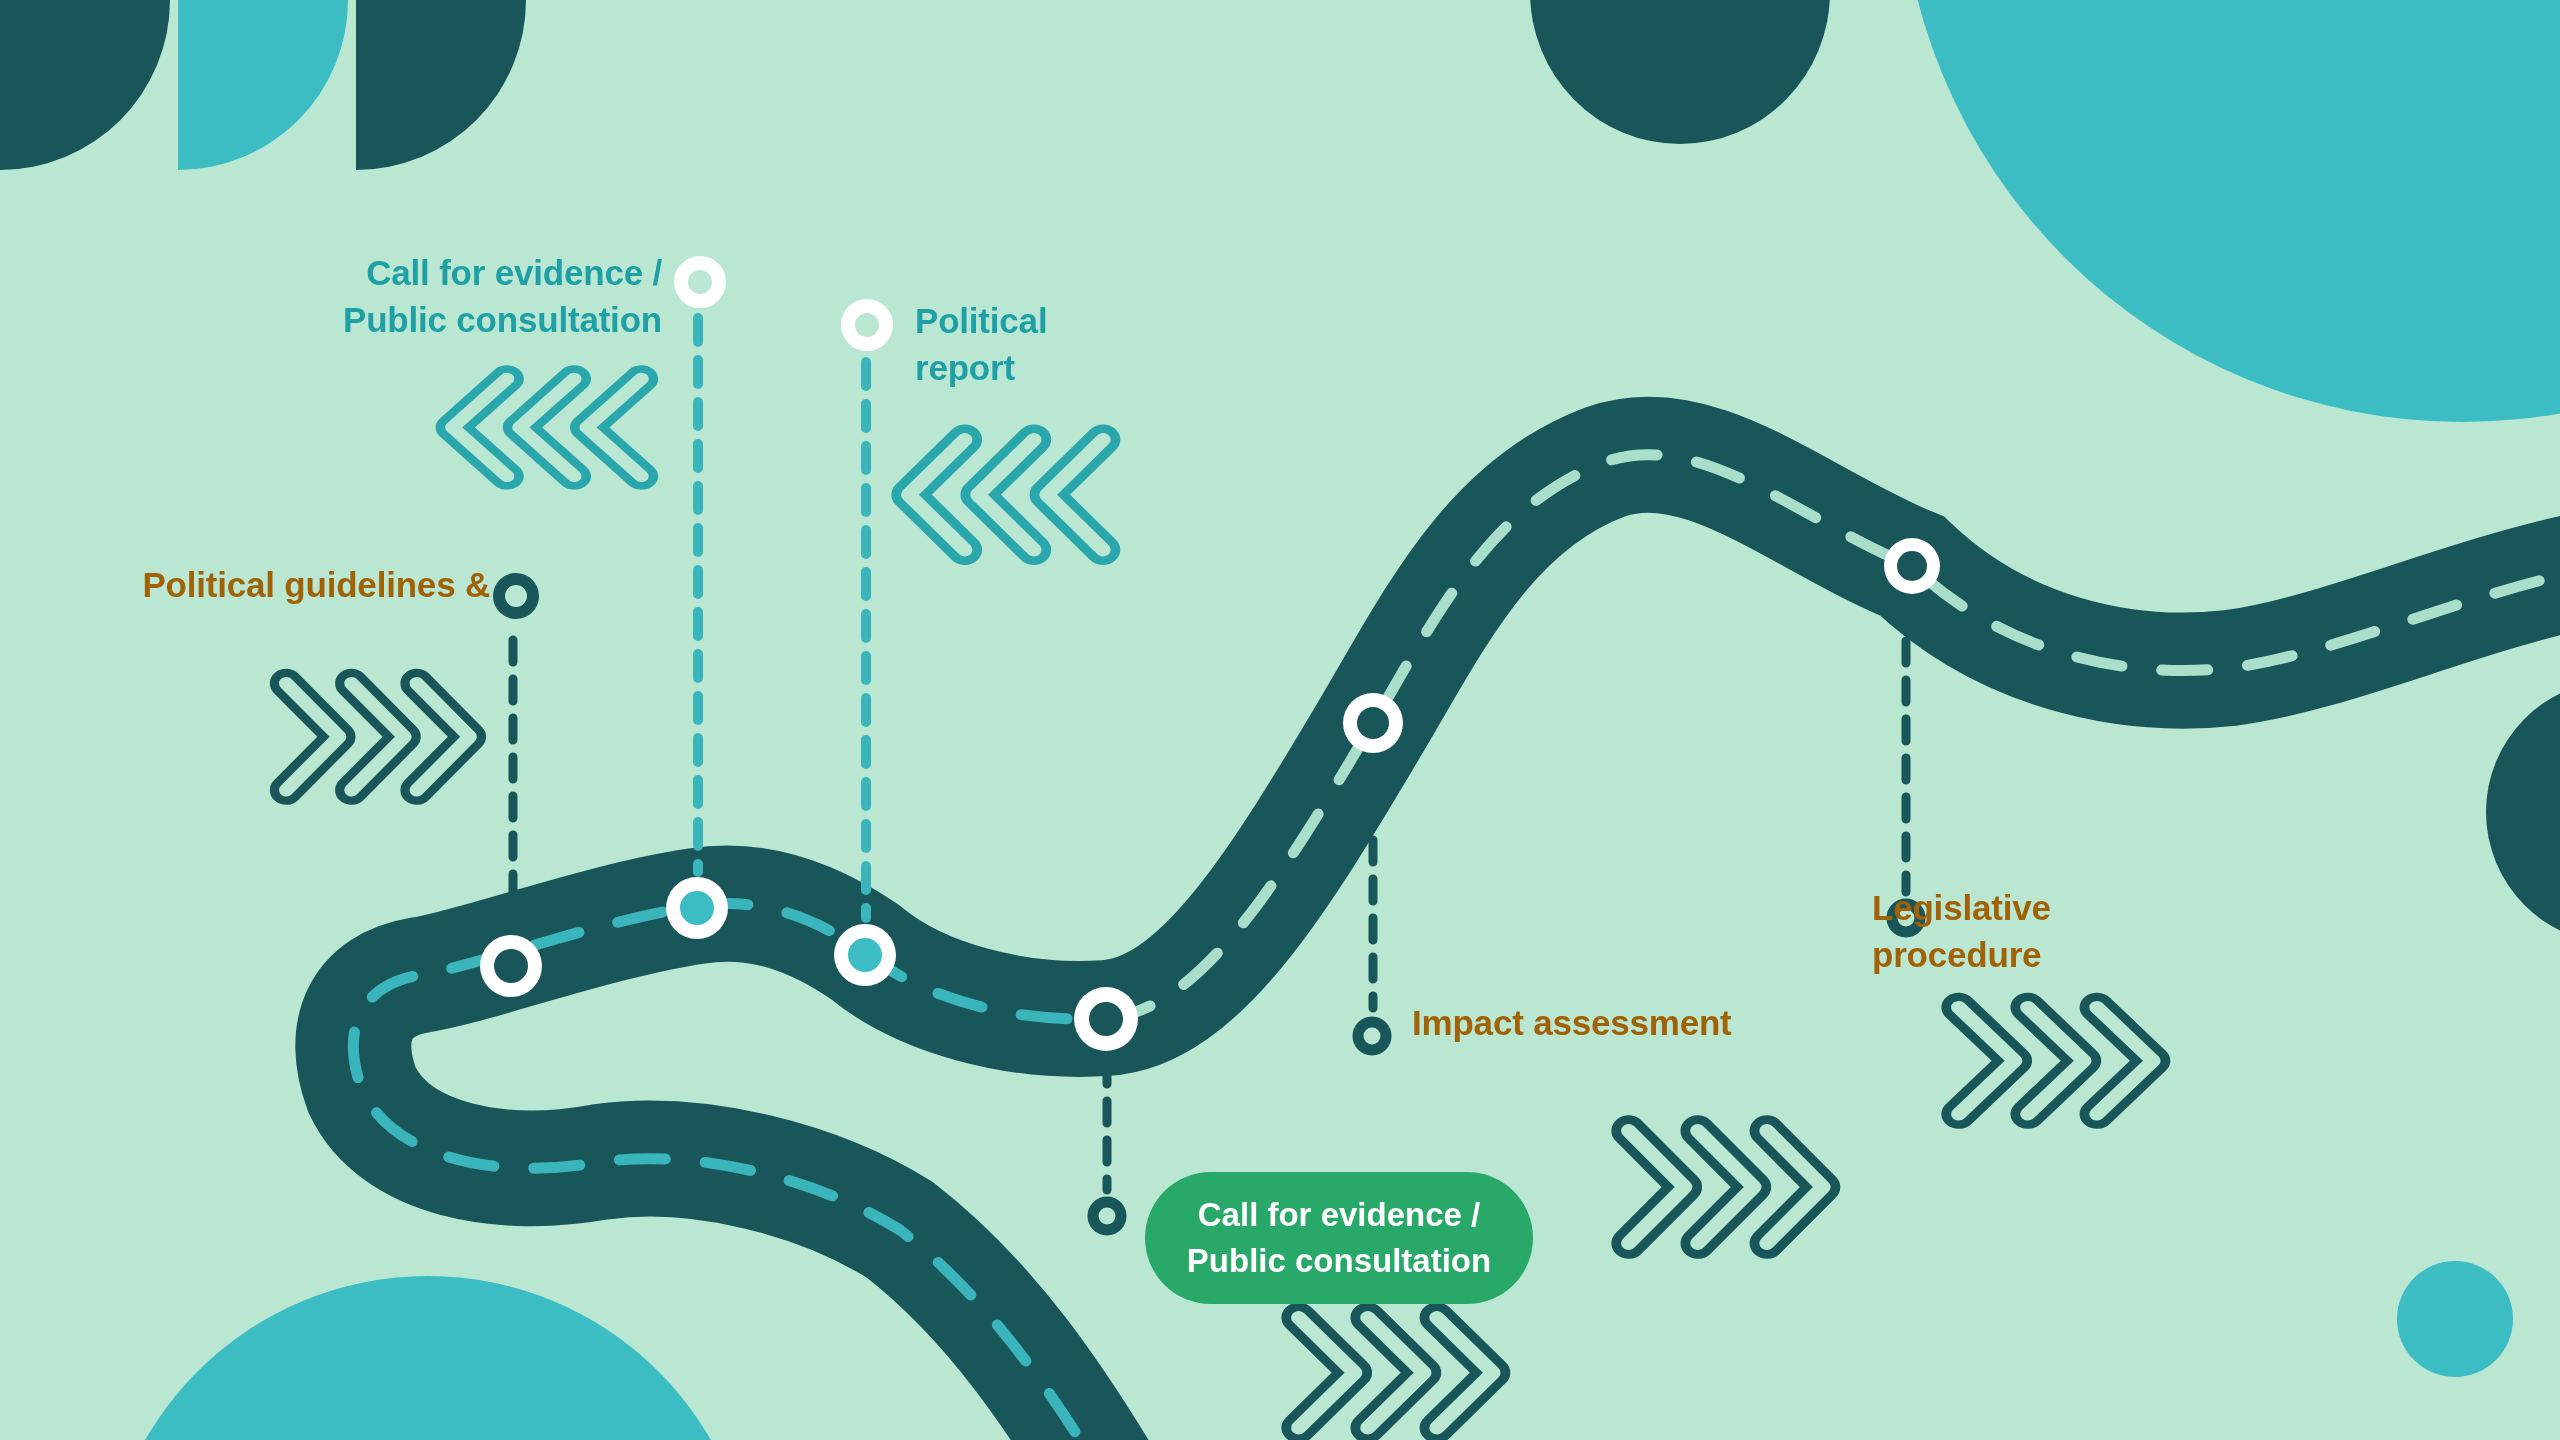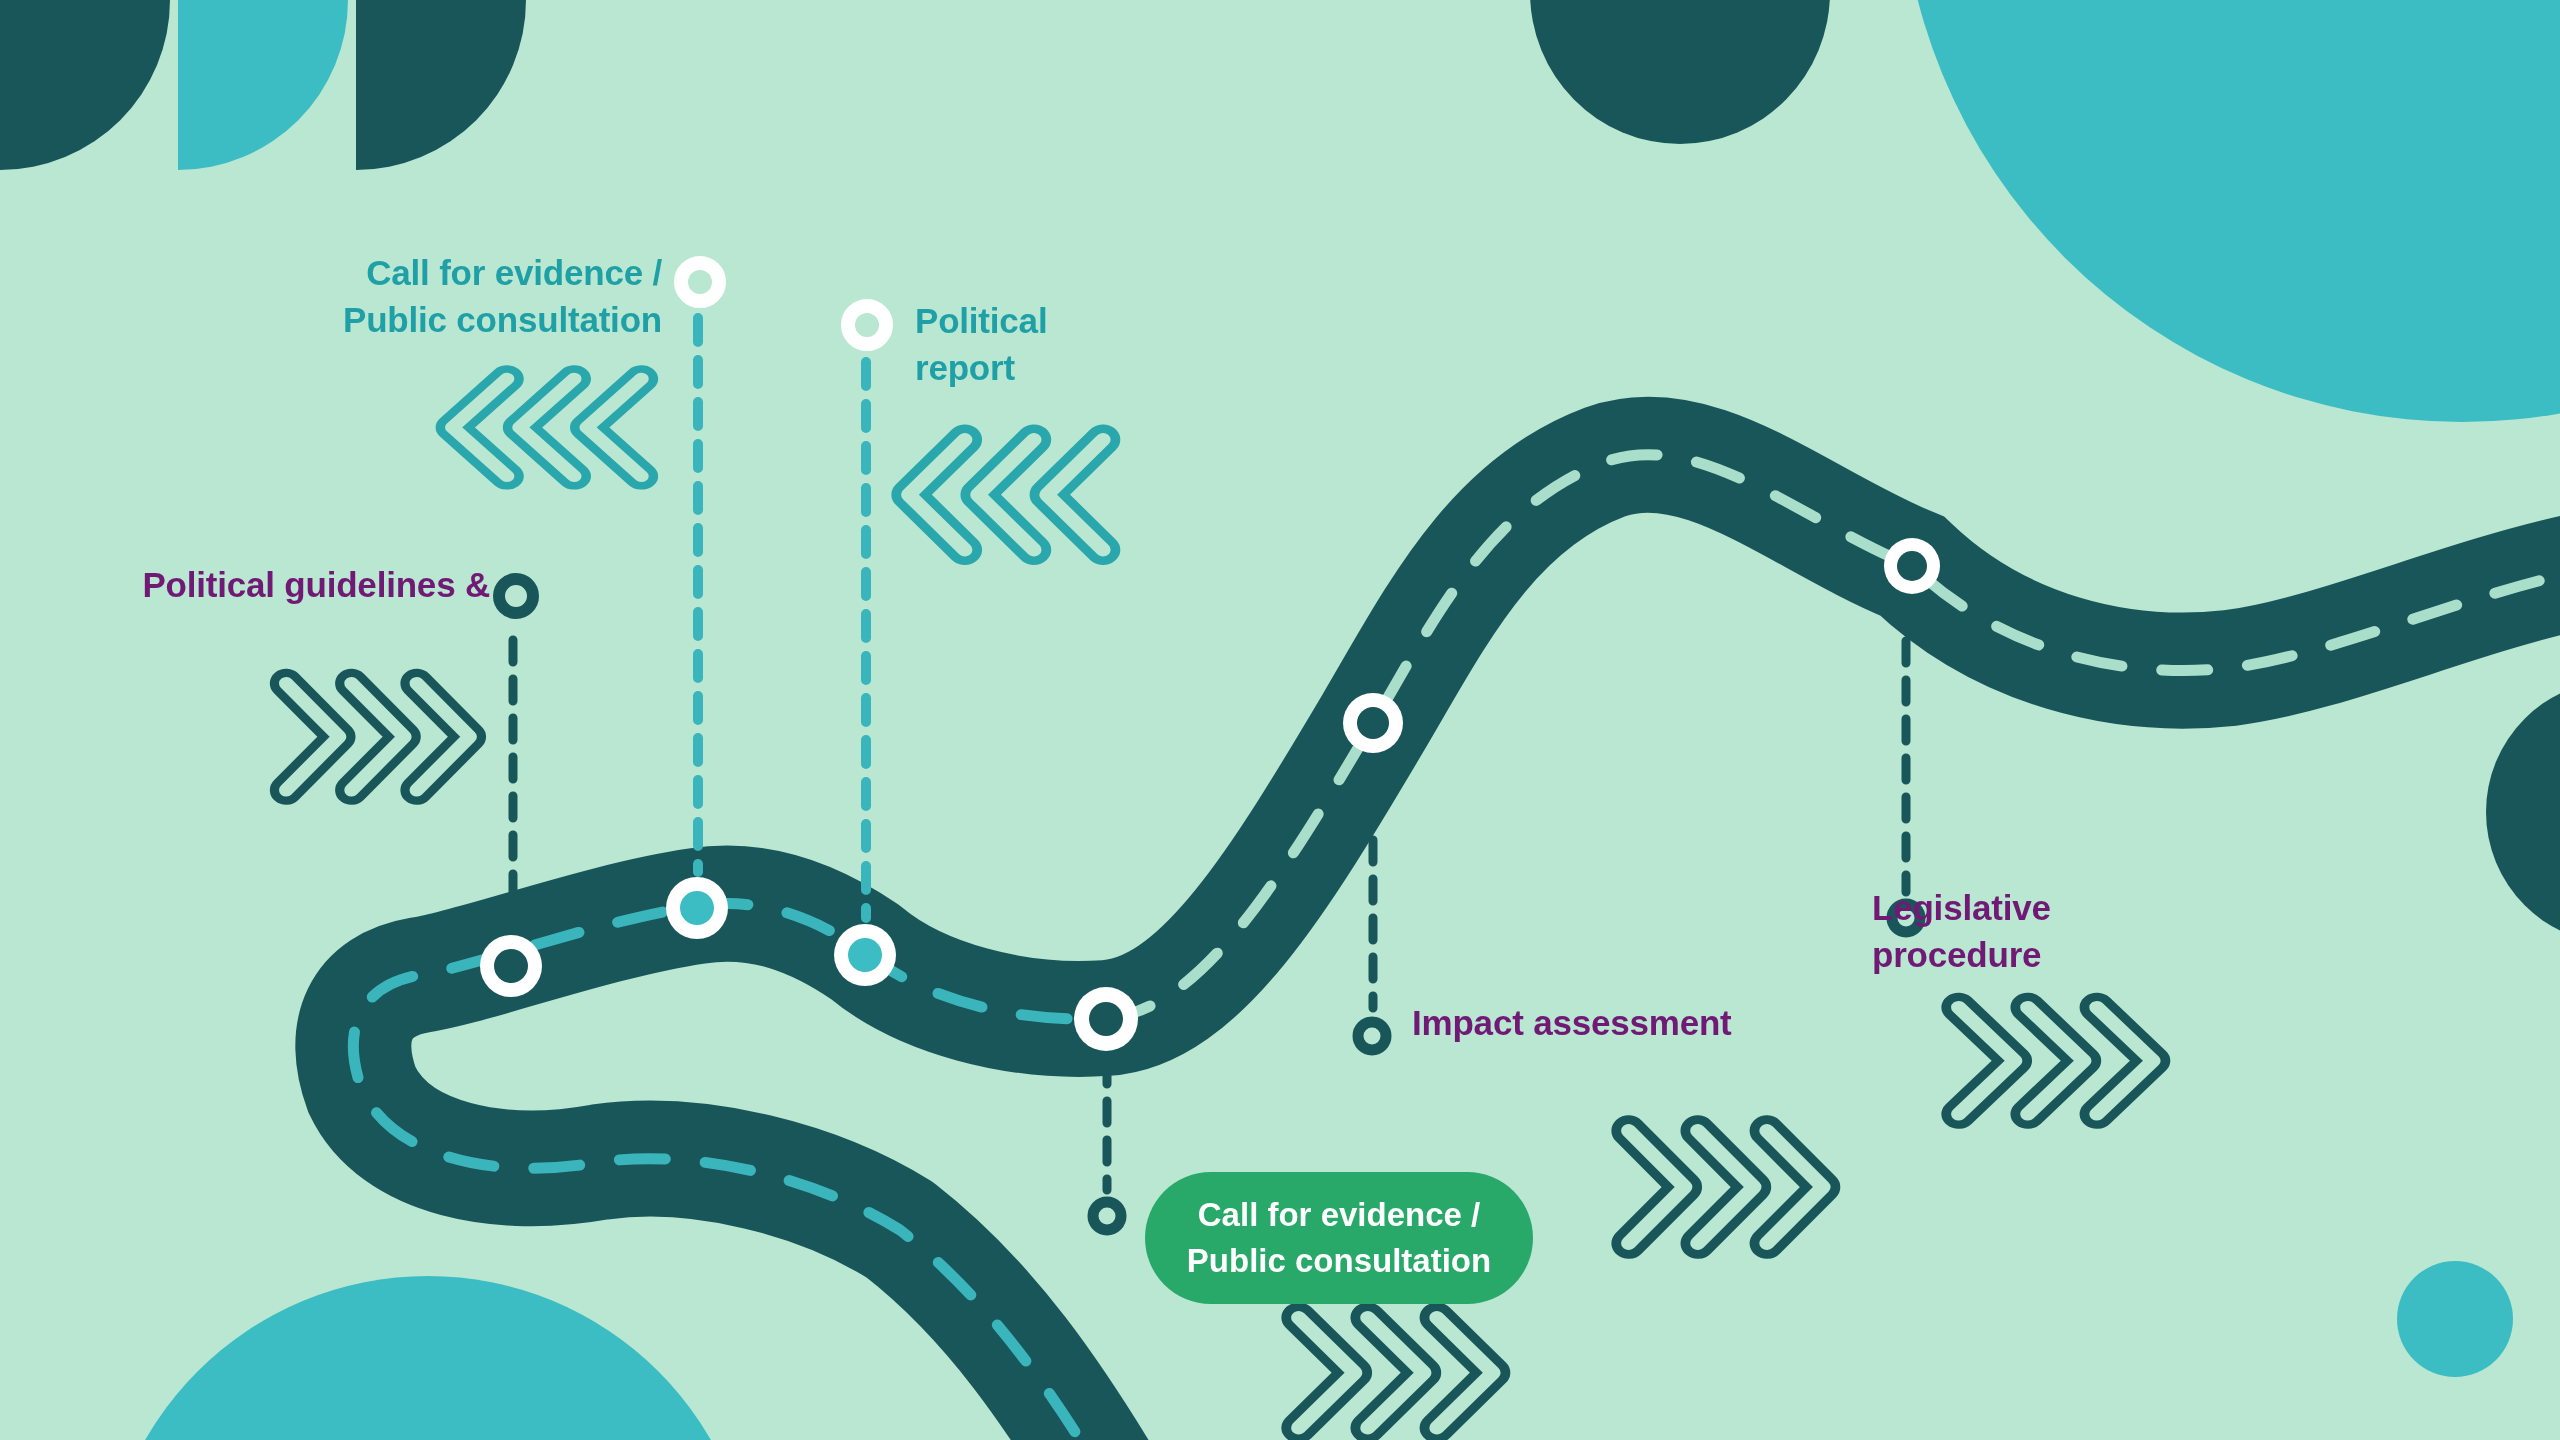--- a/index.html
+++ b/index.html
@@ -8,21 +8,21 @@
     background:#B9E7D2;
     font-family:"Liberation Sans",sans-serif;
   }
   .bg-svg{position:absolute;left:0;top:0;}
   .label{
     position:absolute;
     font-weight:700;font-size:35px;line-height:1.34;
     letter-spacing:-0.2px;
   }
   .label .ln{display:block;}
-  .dark-text{color:#701a75;}
+  .dark-text{color:#a16207;}
   .teal-text{color:#1FA0A6;}
   .right{text-align:right;}
   .left{text-align:left;}
   .pill{
     position:absolute;left:1145px;top:1172px;width:388px;height:132px;
     background:#28A96A;border-radius:66px;
     display:flex;flex-direction:column;align-items:center;justify-content:center;
     color:#FFFFFF;font-weight:700;font-size:33px;line-height:1.4;text-align:center;
   }
   

